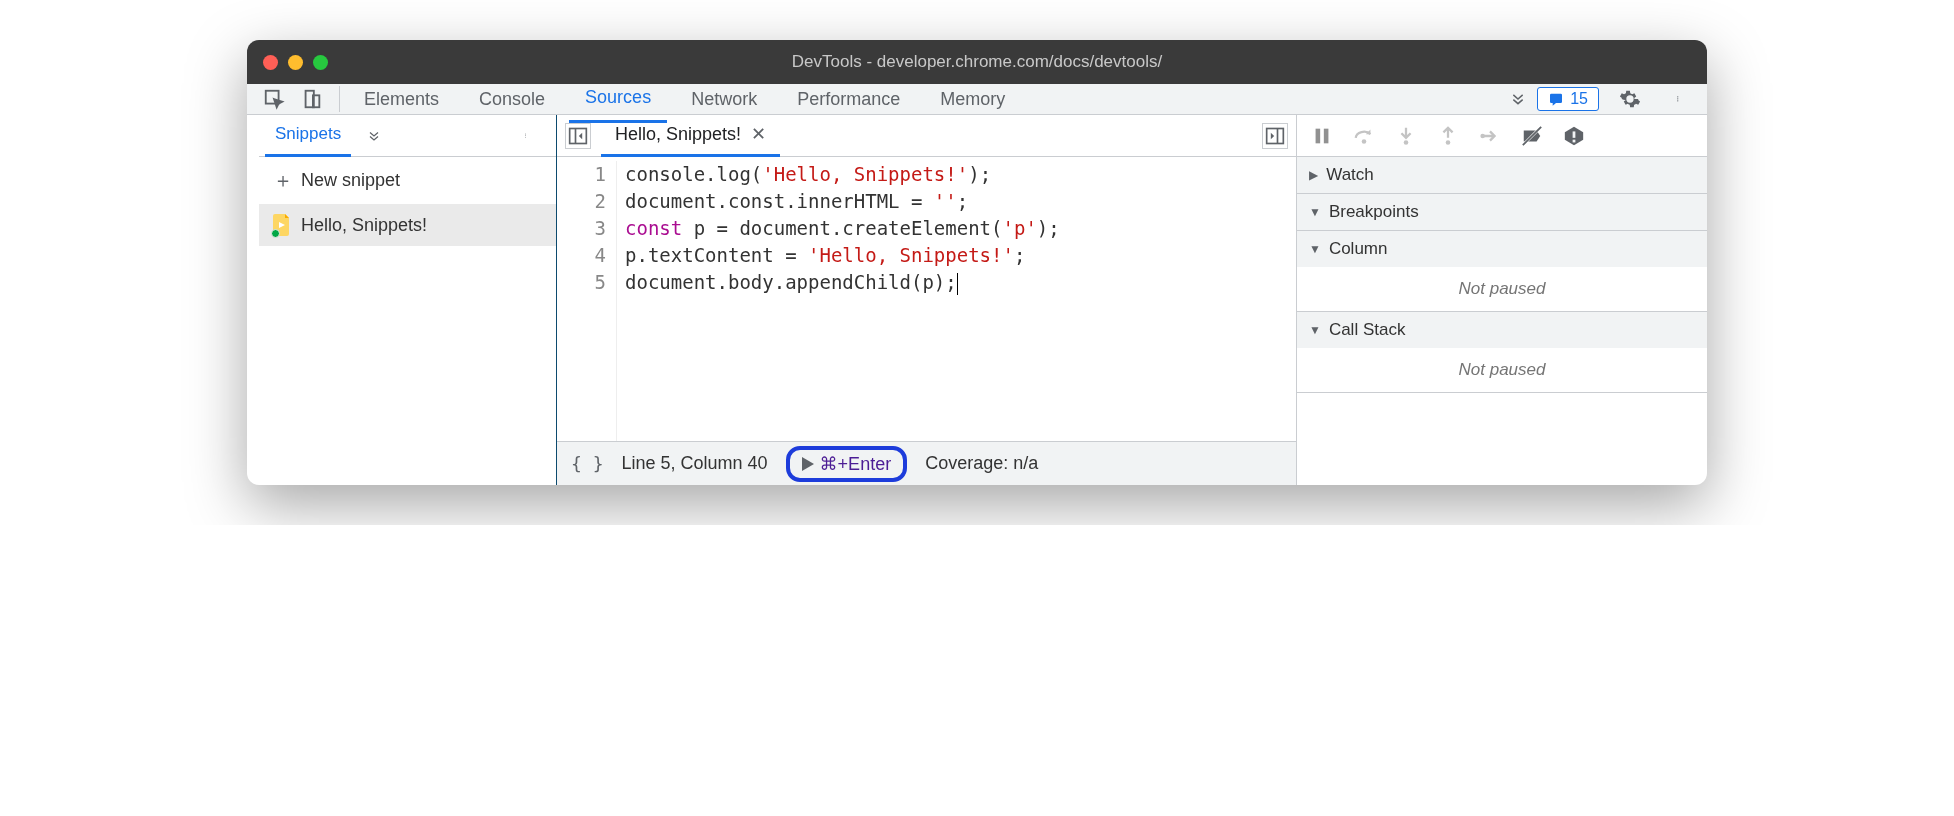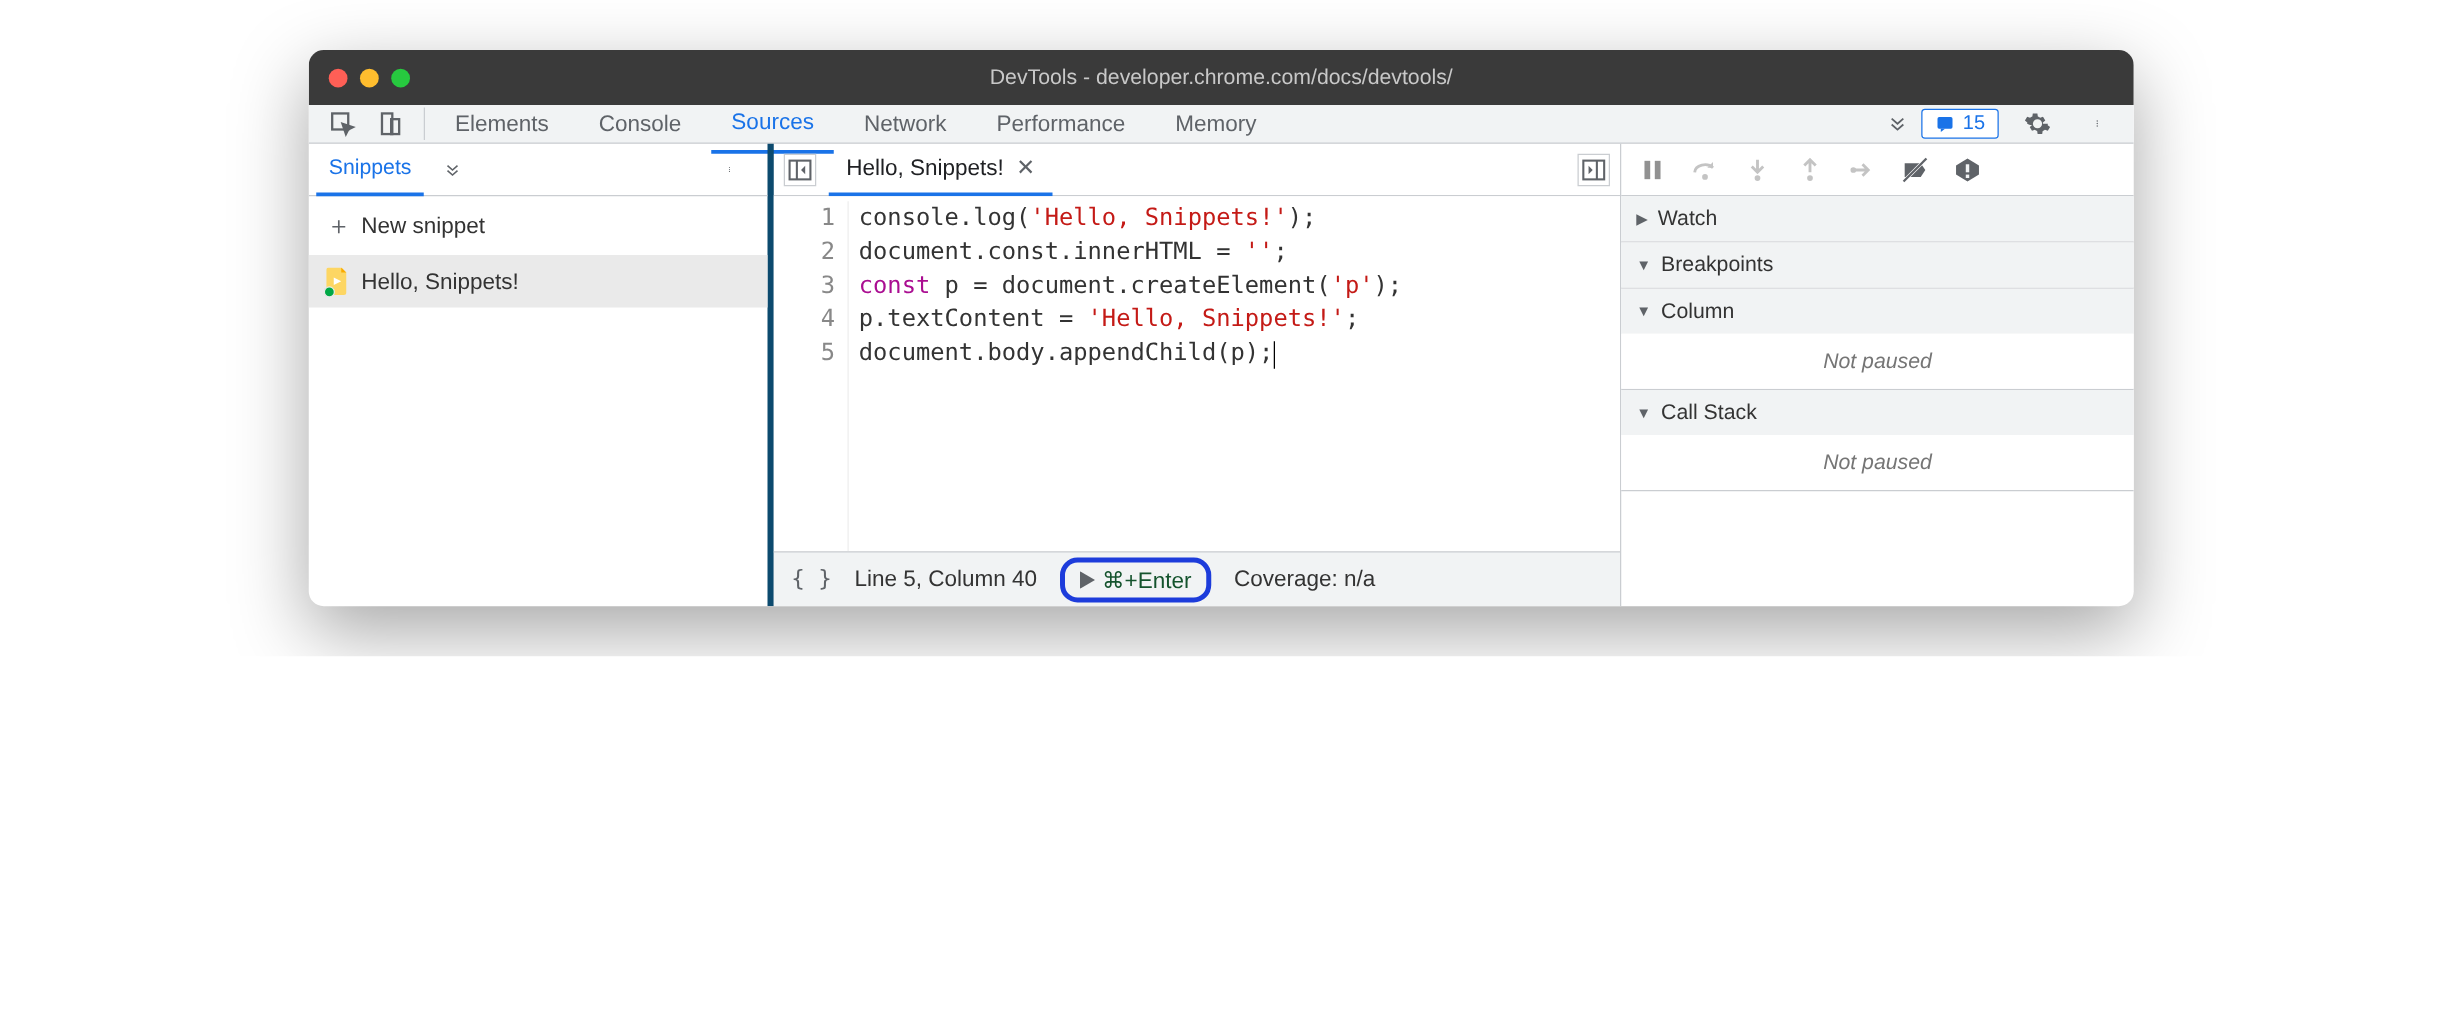--- a/index.html
+++ b/index.html
@@ -14,21 +14,21 @@
 .titletext { position: absolute; left: 0; right: 0; text-align: center; color: #c8c8c8; font-size: 17px; font-weight: 500; }
 .toolbar { background: #f1f3f4; height: 31px; display: flex; align-items: center; border-bottom: 1px solid #cacdd1; padding: 0 8px; }
 .tb-icon { width: 30px; height: 30px; display: flex; align-items: center; justify-content: center; margin: 0 4px; color: #5f6368; }
 .tb-sep { width: 1px; height: 26px; background: #cacdd1; margin: 0 8px; }
 .tabs { display: flex; gap: 8px; flex: 1; }
 .tab { padding: 0 16px; height: 48px; display: flex; align-items: center; color: #5f6368; font-size: 18px; cursor: pointer; }
 .tab.active { color: #1a73e8; border-bottom: 3px solid #1a73e8; font-weight: 400; }
 .tb-right { display: flex; align-items: center; gap: 12px; }
 .issues { background: #fff; border: 1px solid #1a73e8; border-radius: 3px; padding: 2px 10px; display: flex; align-items: center; gap: 6px; color: #1a73e8; font-size: 16px; }
 .main { display: flex; height: 370px; }
-.leftpane { width: 372px; border-right: 5px solid #0c4a6e; display: flex; flex-direction: column; }
+.leftpane { width: 310px; border-right: 1px solid #0c4a6e; display: flex; flex-direction: column; padding-left: 12px; }
 .leftpane-hdr { height: 42px; display: flex; align-items: center; border-bottom: 1px solid #cacdd1; padding: 0 6px; }
 .subtab { padding: 0 10px; height: 42px; display: flex; align-items: center; color: #1a73e8; font-size: 17px; border-bottom: 3px solid #1a73e8; }
 .more-icon { margin-left: 8px; color: #5f6368; }
 .leftpane-hdr .kebab { margin-left: auto; margin-right: 8px; color: #5f6368; }
 .newsnip { display: flex; align-items: center; padding: 10px 14px; gap: 8px; color: #333; font-size: 18px; cursor: pointer; }
 .sniprow { display: flex; align-items: center; padding: 10px 14px; gap: 10px; background: #eaeaea; font-size: 18px; }
 .snipicon { position: relative; width: 18px; height: 22px; }
 .snipicon svg { width: 18px; height: 22px; }
 .snipicon .greendot { position: absolute; bottom: -2px; left: -2px; width: 9px; height: 9px; background: #00a846; border-radius: 50%; border: 1px solid #eaeaea; }
 .centerpane { flex: 1; display: flex; flex-direction: column; border-right: 1px solid #cacdd1; }
@@ -39,21 +39,21 @@
 .editor-hdr .playbox { margin-left: auto; }
 .code { display: flex; flex: 1; font-family: Menlo, Consolas, monospace; font-size: 19px; line-height: 27px; padding-top: 4px; background: #fff; }
 .gutter { width: 60px; text-align: right; color: #888; padding-right: 10px; border-right: 1px solid #eee; }
 .codelines { padding-left: 8px; position: relative; }
 .codelines pre { font-family: inherit; white-space: pre; }
 .caret { position: absolute; width: 1px; height: 22px; background: #000; top: 112px; left: 340px; }
 .kw { color: #aa0d91; }
 .str { color: #c41a16; }
 .statusbar { height: 44px; border-top: 1px solid #cacdd1; background: #f1f3f4; display: flex; align-items: center; padding: 0 14px; gap: 18px; font-size: 18px; color: #333; }
 .fmt-icon { font-family: Menlo, monospace; color: #5f6368; }
-.runbtn { border: 4px solid #1d3cdb; border-radius: 14px; padding: 3px 12px; display: flex; align-items: center; gap: 6px; color: #14532d; }
+.runbtn { border: 4px solid #1d3cdb; border-radius: 14px; padding: 3px 12px; display: flex; align-items: center; gap: 6px; color: #4c1d95; }
 .rightpane { width: 410px; display: flex; flex-direction: column; }
 .dbgtools { height: 42px; display: flex; align-items: center; gap: 20px; padding: 0 14px; border-bottom: 1px solid #cacdd1; color: #919191; }
 .dbgtools svg { width: 22px; height: 22px; }
 .section { border-bottom: 1px solid #cacdd1; }
 .sechdr { display: flex; align-items: center; padding: 8px 12px; gap: 8px; font-size: 17px; color: #333; background: #f1f3f4; cursor: pointer; }
 .sechdr .tri { font-size: 12px; color: #5f6368; }
 .secbody { padding: 12px; text-align: center; color: #757575; font-style: italic; font-size: 17px; background: #fff; }
 svg { display: block; }
 </style>
 </head>

